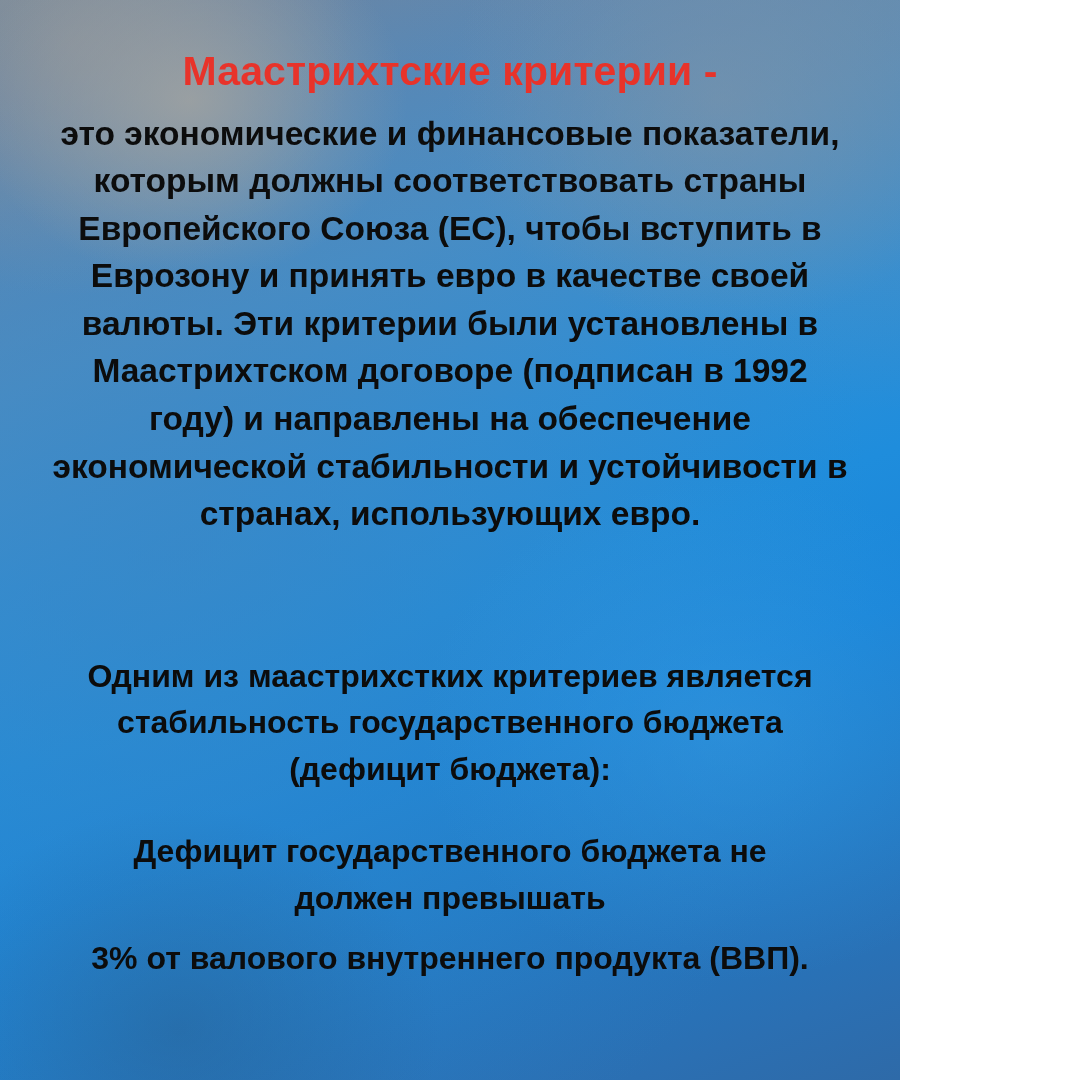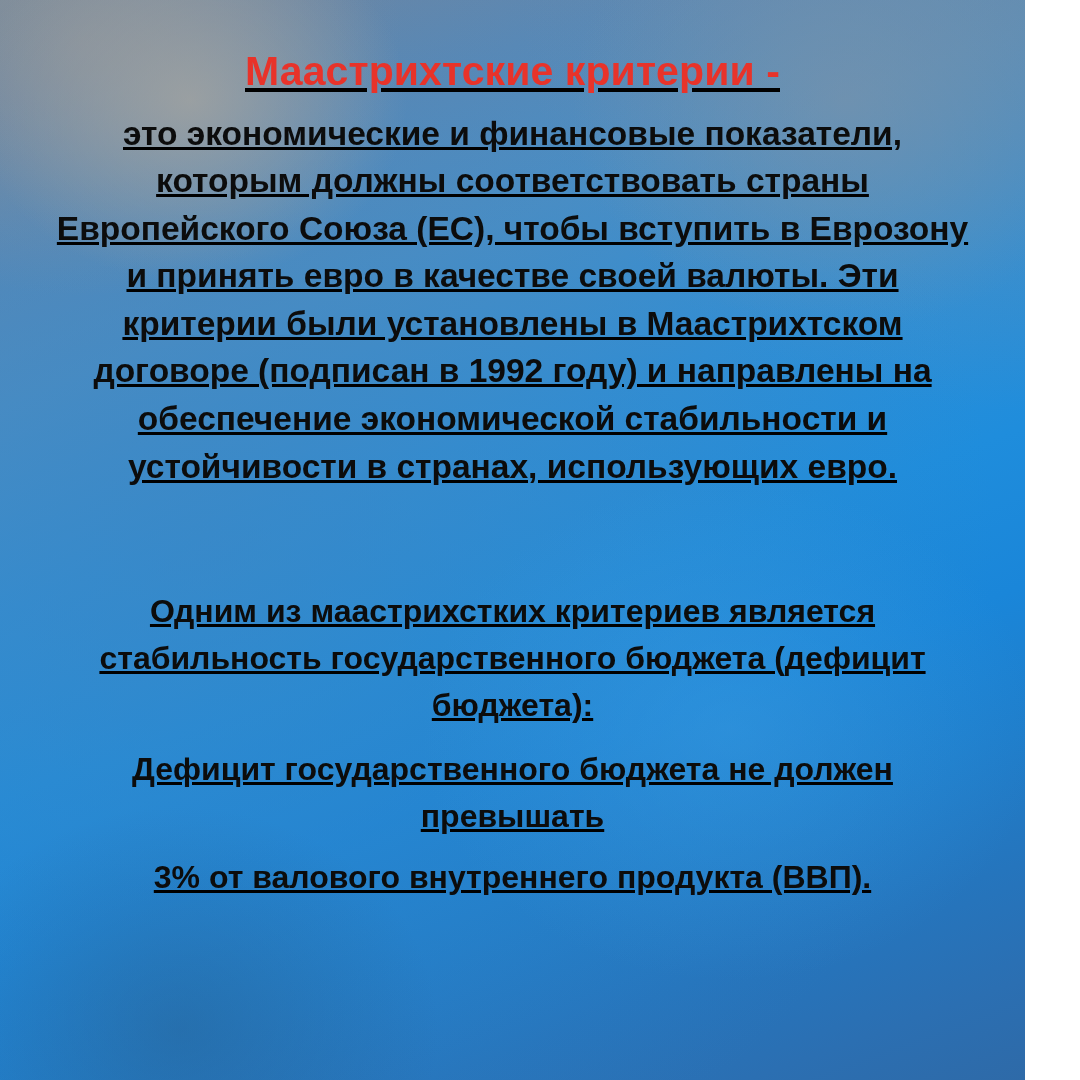--- a/index.html
+++ b/index.html
@@ -9,42 +9,41 @@
   }
   body {
     width: 1080px;
     height: 1080px;
     overflow: hidden;
     font-family: "Liberation Sans", "DejaVu Sans", sans-serif;
   }
 
   .slide {
     position: relative;
-    width: 1025px;
+    width: 900px;
     height: 1080px;
     box-sizing: border-box;
     
     background:
       radial-gradient(120% 90% at 8% 4%, rgba(150,150,150,0.55) 0%, rgba(150,150,150,0.0) 26%),
       radial-gradient(130% 100% at 100% 0%, rgba(120,140,160,0.45) 0%, rgba(120,140,160,0.0) 38%),
       radial-gradient(140% 120% at 20% 50%, rgba(64,132,190,0.55) 0%, rgba(64,132,190,0.0) 55%),
       linear-gradient(160deg,
          #7a8a9a 0%,
          #6d86a3 7%,
          #5b89b5 16%,
          #4a8fc6 28%,
          #2f8fd6 42%,
          #1f8ddc 55%,
          #1a86d9 66%,
          #1f7ecb 76%,
          #2575bd 85%,
          #2b6fb2 93%,
          #2e6aa8 100%);
     overflow: hidden;
-    text-decoration: underline;
   }
   
   .haze-tl {
     position: absolute;
     left: -120px; top: -160px;
     width: 620px; height: 520px;
     background: radial-gradient(closest-side, rgba(168,166,160,0.75), rgba(168,166,160,0.0) 70%);
     pointer-events: none;
   }
   
@@ -99,21 +98,21 @@
 
   .gap {
     height: 86px;
   }
 
   .block2 {
     color: #0c0c0c;
     font-size: 32px;
     font-weight: bold;
     line-height: 1.46;
-    margin: 0;
+    margin: 17px;
     padding: 0 40px;
   }
 
   .block3 {
     color: #0c0c0c;
     font-size: 32px;
     font-weight: bold;
     line-height: 1.46;
     margin: 8px;
     padding: 0 60px;

